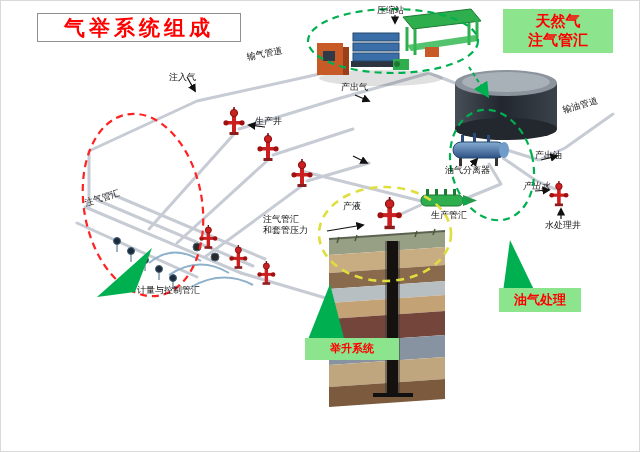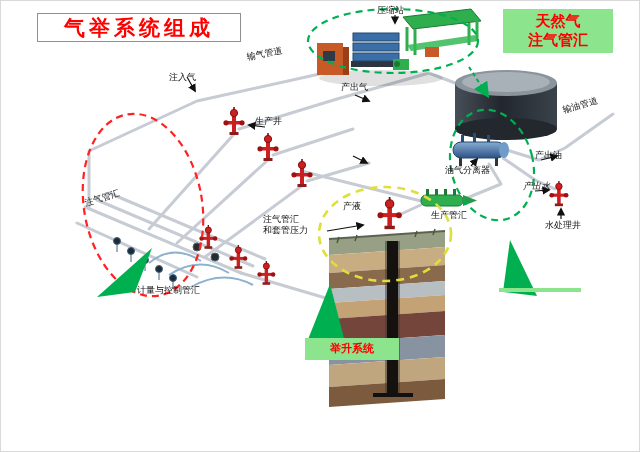--- a/index.html
+++ b/index.html
@@ -223,20 +223,21 @@
   </svg>
 
   <div class="title-box">气举系统组成</div>
 
   <div class="sys-label sys-compression">
     <div>天然气</div>
     <div>注气管汇</div>
   </div>
   <div class="sys-label sys-lifting">举升系统</div>
   <div class="sys-label sys-processing">
+    <div>油气处理</div>
   </div>
 
   <div class="clabel lbl-compressor-station">压缩站</div>
   <div class="clabel lbl-gas-pipeline">输气管道</div>
   <div class="clabel lbl-injection-gas">注入气</div>
   <div class="clabel lbl-production-well">生产井</div>
   <div class="clabel lbl-produced-gas">产出气</div>
   <div class="clabel lbl-produced-liquid">产液</div>
   <div class="clabel lbl-separator">油气分离器</div>
   <div class="clabel lbl-produced-oil">产出油</div>

